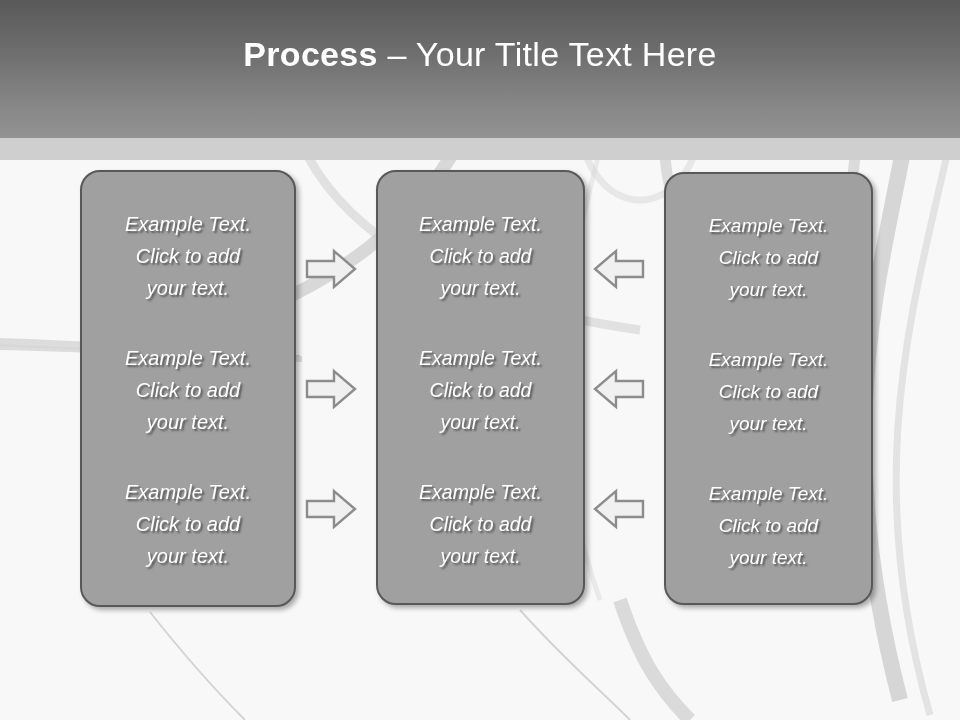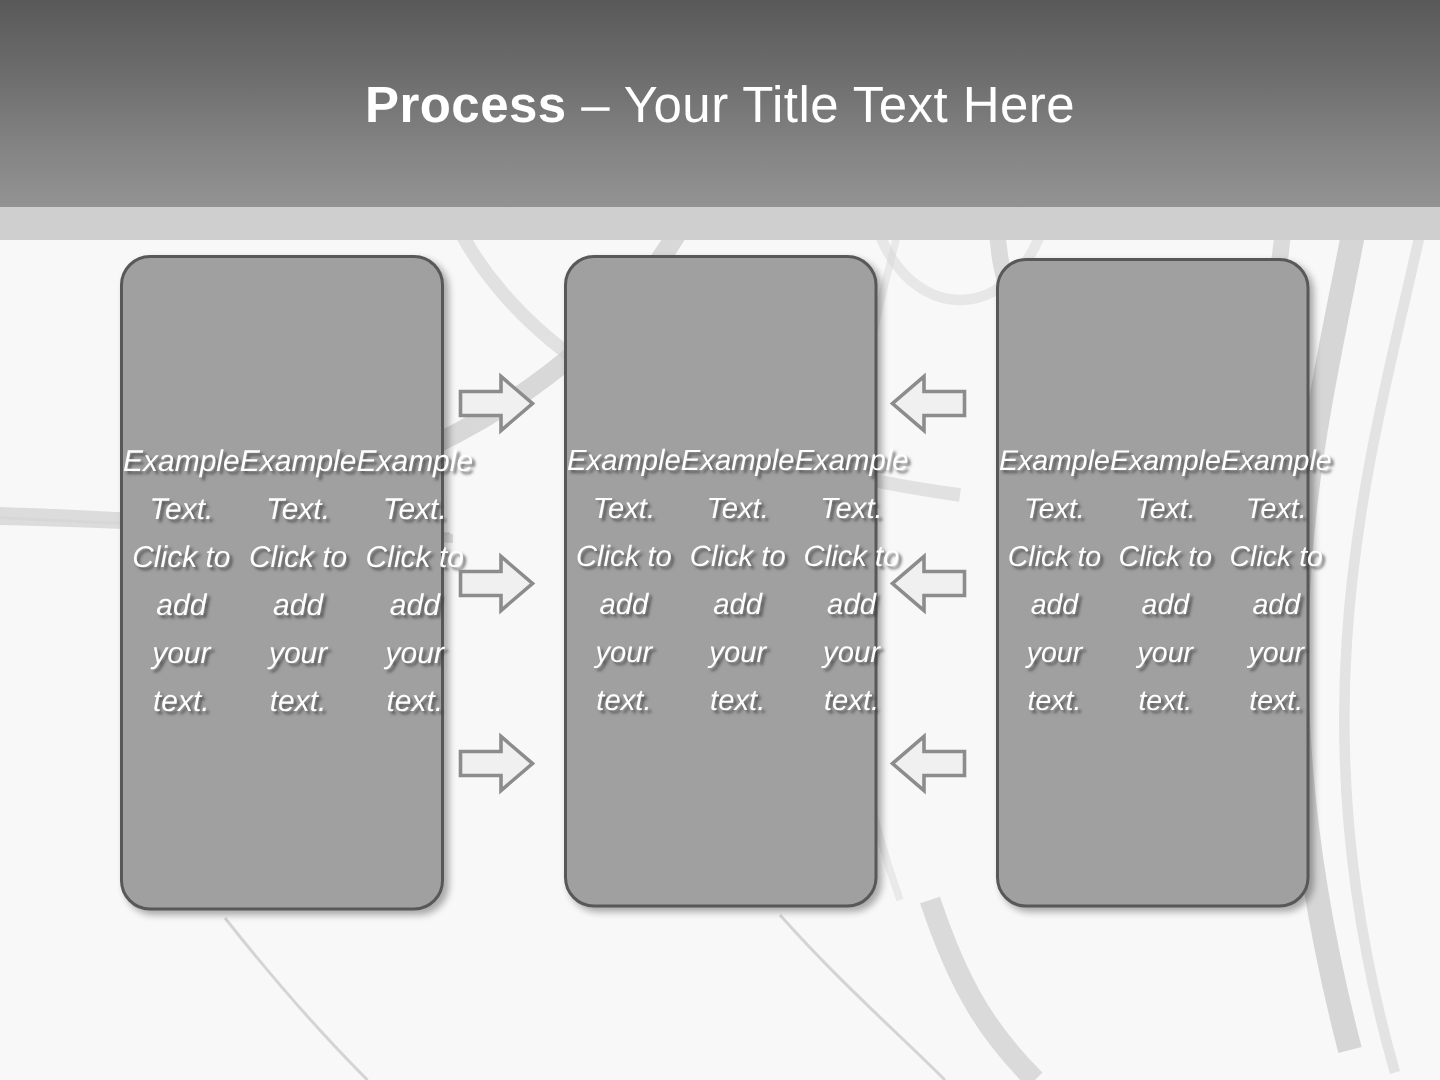--- a/index.html
+++ b/index.html
@@ -44,21 +44,21 @@
     position: absolute;
     left: 0; top: 138px;
     width: 960px;
     height: 22px;
     background: #cfcfcf;
     z-index: 2;
   }
   #title-text {
     position: absolute;
     left: 0;
-    top: 48px;
+    top: 32px;
     width: 960px;
     text-align: center;
     color: #ffffff;
     font-size: 34px;
     line-height: 44px;
     letter-spacing: 0.3px;
     white-space: nowrap;
     z-index: 4;
   }
   #title-text .t-bold {
@@ -71,21 +71,21 @@
   
   .proc-box {
     position: absolute;
     background: #a0a0a0;
     border: 2px solid #585858;
     border-radius: 20px;
     box-sizing: border-box;
     box-shadow: 3px 3px 5px rgba(0,0,0,0.32);
     z-index: 5;
     display: flex;
-    flex-direction: row;
+    flex-direction: column;
     justify-content: flex-start;
     align-items: center;
     padding-top: 36px;
   }
   #box-1 { left: 80px;  top: 170px; width: 216px; height: 437px; }
   #box-2 { left: 376px; top: 170px; width: 209px; height: 435px; }
   #box-3 { left: 664px; top: 172px; width: 209px; height: 433px; }
 
   .proc-text {
     width: 86%;

